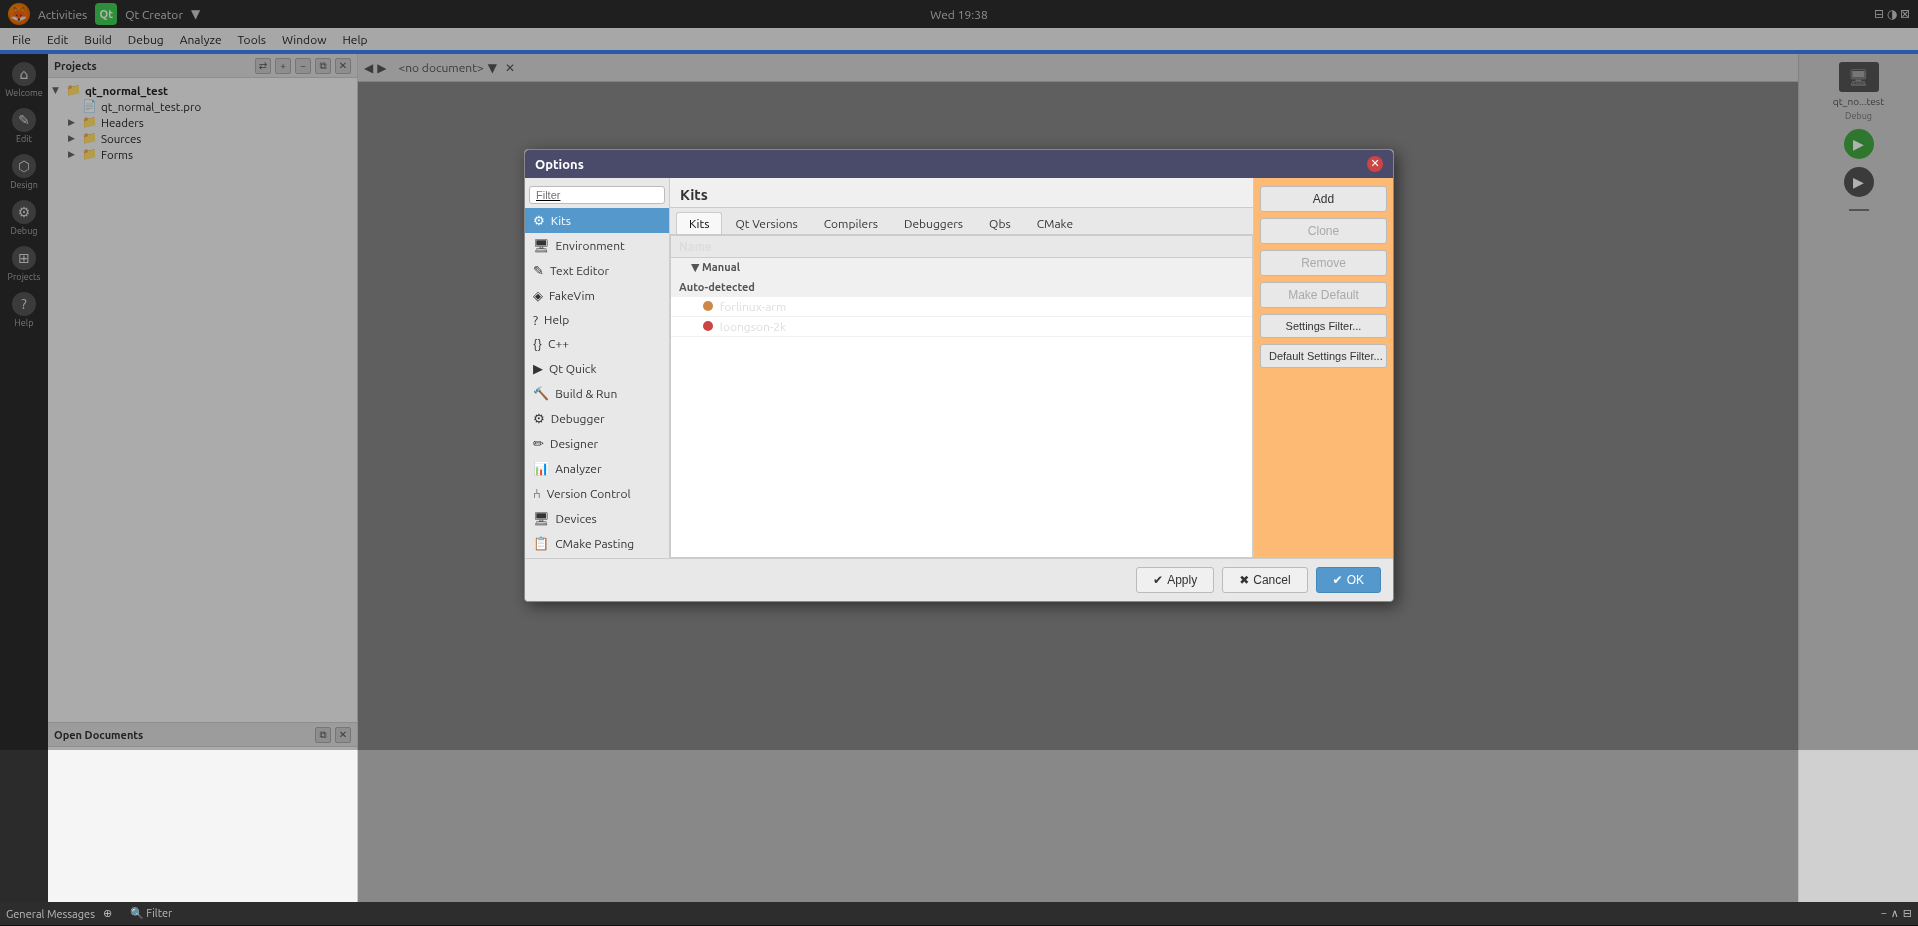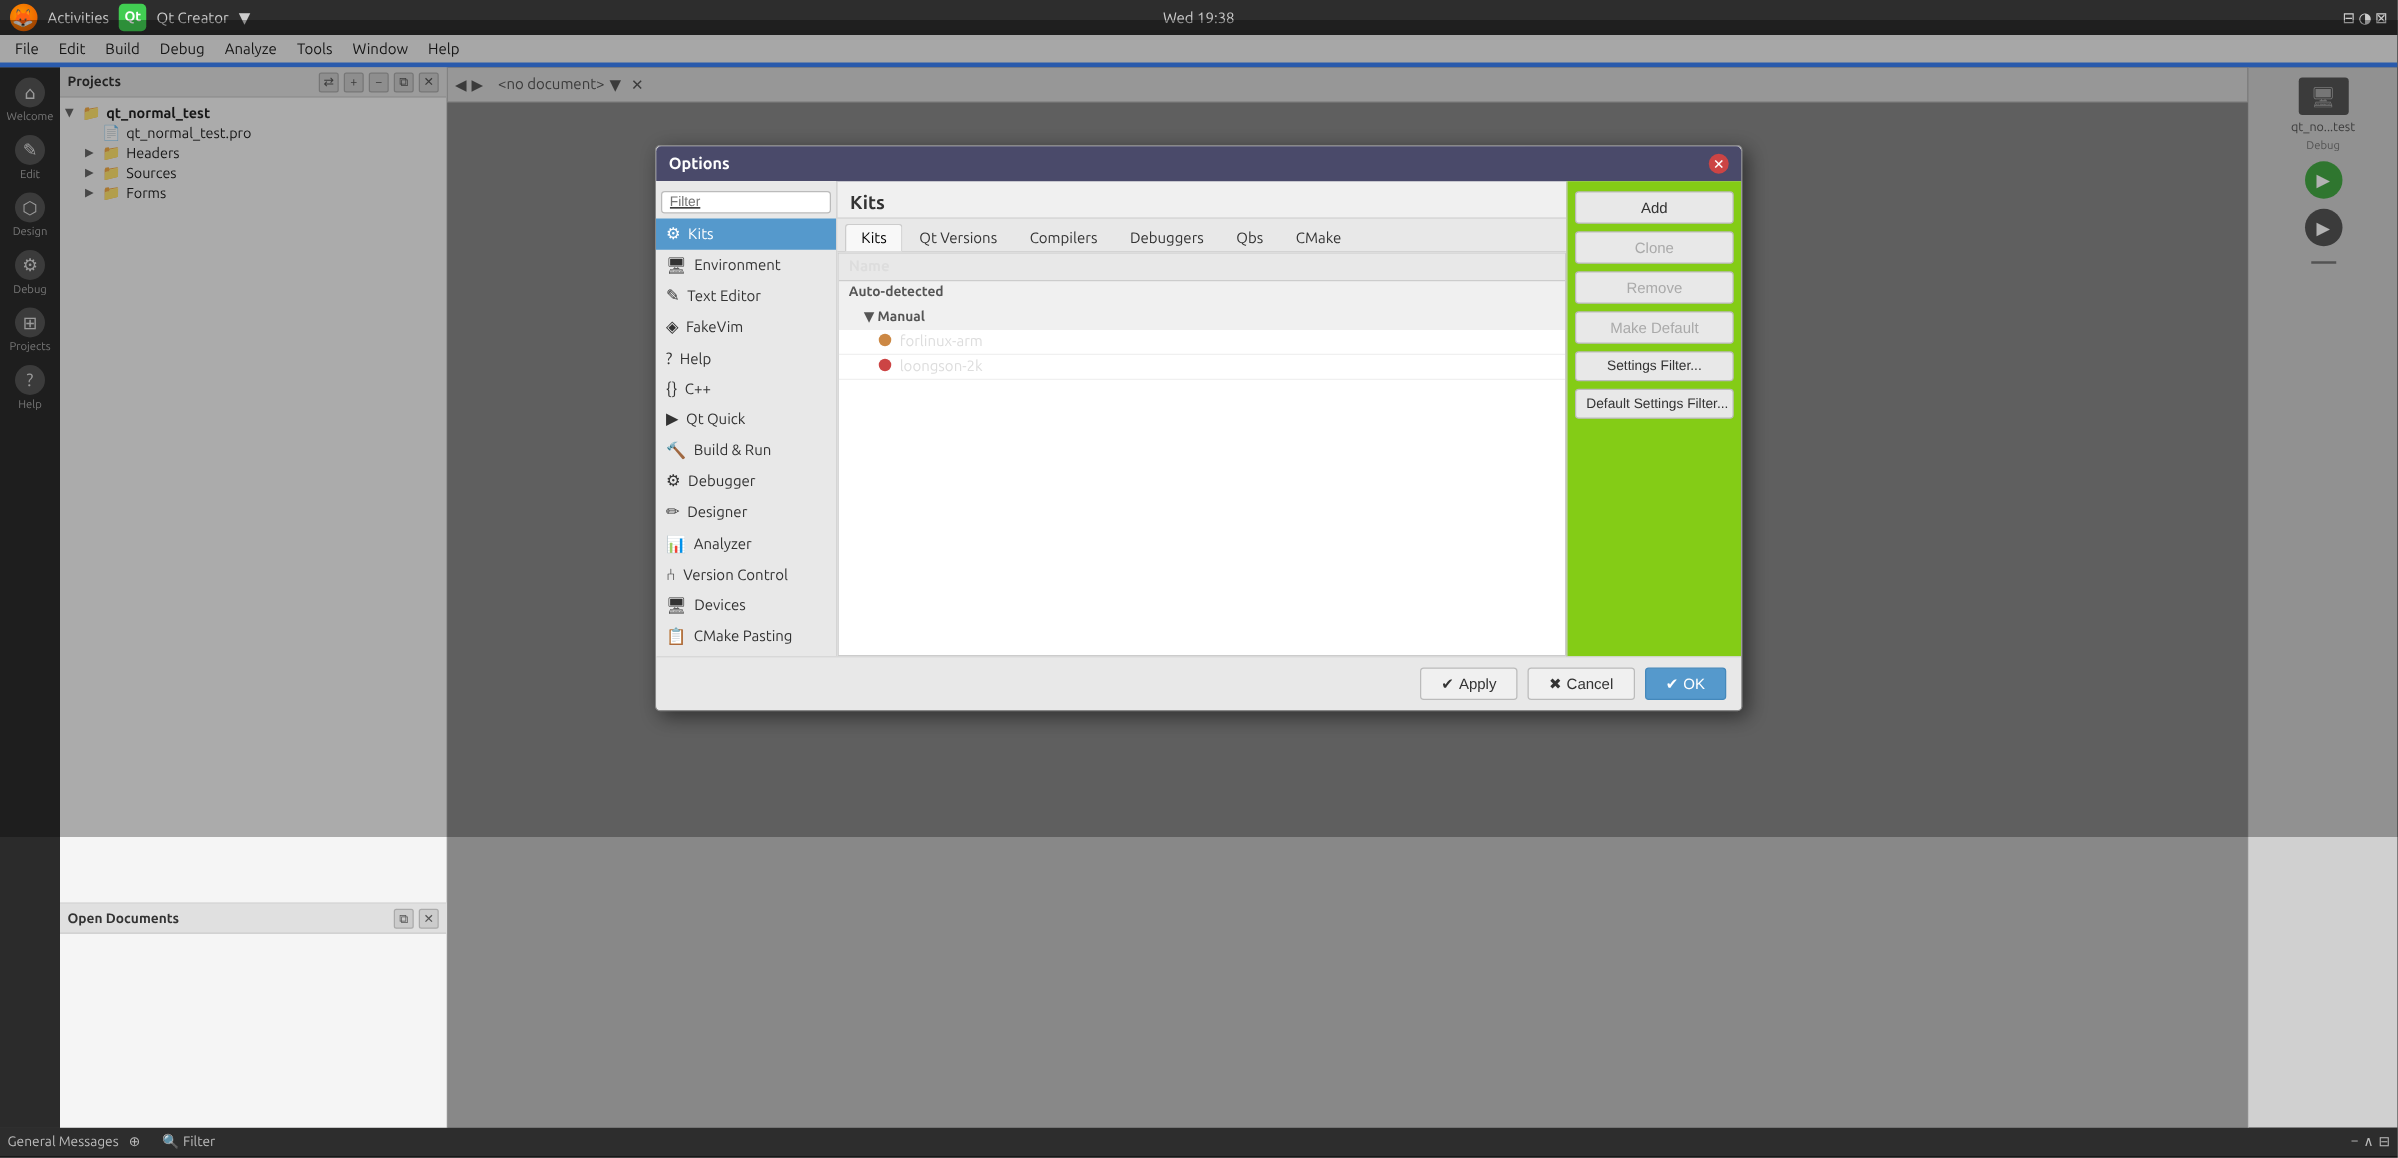--- a/index.html
+++ b/index.html
@@ -239,24 +239,24 @@
       padding: 0 6px;
       font-size: 11px;
       color: #bbb;
       border-bottom: 1px solid #111;
       justify-content: space-between;
     }
 
     
     .dialog-overlay {
       position: fixed;
-      top: 16px;
+      top: 0;
       left: 0;
       width: 1918px;
-      height: 653px;
+      height: 750px;
       background: rgba(0,0,0,0.3);
       display: flex;
       align-items: center;
       justify-content: center;
       z-index: 100;
     }
 
     .dialog {
       width: 870px;
       background: #f0f0f0;
@@ -415,21 +415,21 @@
     .dot-orange { background: #c84; }
     .dot-red { background: #c44; }
 
     
     .dialog-side-buttons {
       width: 140px;
       padding: 8px 6px;
       display: flex;
       flex-direction: column;
       gap: 6px;
-      background: #84cc16;
+      background: #fdba74;
       border-left: 1px solid #ccc;
     }
     .dialog-btn {
       padding: 5px 8px;
       background: #e8e8e8;
       border: 1px solid #bbb;
       border-radius: 3px;
       cursor: pointer;
       font-size: 12px;
       color: #333;
@@ -729,24 +729,24 @@
 
         <div class="dialog-table-area">
           <table class="kit-table">
             <thead>
               <tr>
                 <th>Name</th>
               </tr>
             </thead>
             <tbody>
               <tr class="kit-group-row">
-                <td>Auto-detected</td>
+                <td style="padding-left:20px;">▼ Manual</td>
               </tr>
               <tr class="kit-group-row">
-                <td style="padding-left:20px;">▼ Manual</td>
+                <td>Auto-detected</td>
               </tr>
               <tr class="kit-item-row">
                 <td style="padding-left:32px;">
                   <span class="kit-dot dot-orange"></span>
                   <span>forlinux-arm</span>
                 </td>
               </tr>
               <tr class="kit-item-row">
                 <td style="padding-left:32px;">
                   <span class="kit-dot dot-red"></span>

